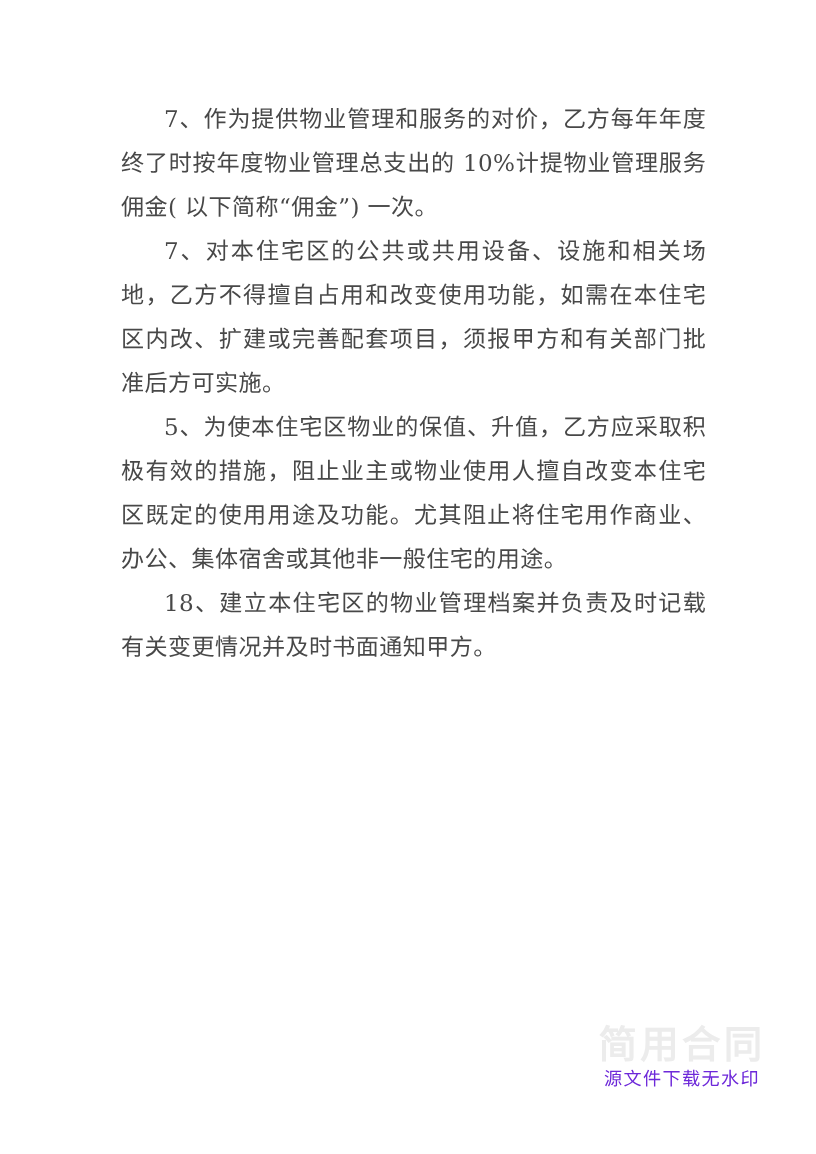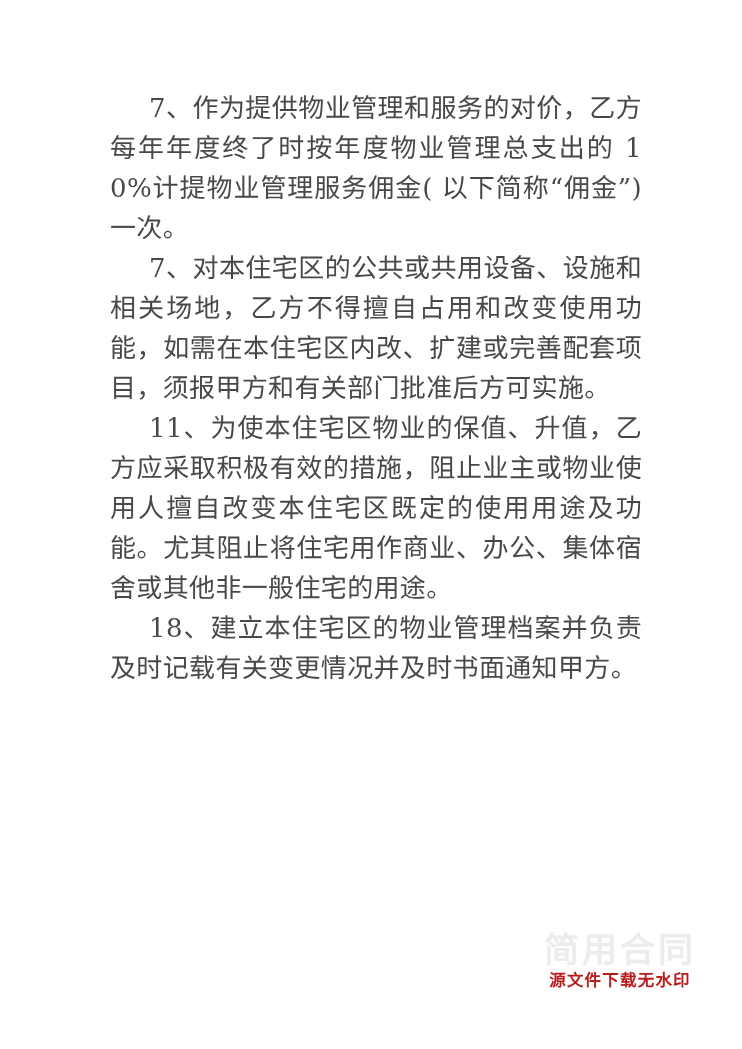--- a/index.html
+++ b/index.html
@@ -22,21 +22,21 @@
     position: absolute;
     left: 110px;
     top: 88px;
     width: 532px;
   }
 
   .clause {
     margin: 0 0 0 0;
     padding: 0;
     font-family: "DejaVu Serif", "Liberation Serif", serif;
-    font-size: 26px;
+    font-size: 21px;
     line-height: 40px;
     color: #3b3b3b;
     text-align: justify;
     text-justify: inter-character;
     text-indent: 39px;
     letter-spacing: 0.35px;
     word-break: break-all;
     -webkit-font-smoothing: antialiased;
     opacity: 0.93;
   }
@@ -57,37 +57,37 @@
     font-weight: 700;
     letter-spacing: 3px;
     color: #ececec;
     line-height: 38px;
     white-space: nowrap;
   }
 
   .watermark-tagline {
     font-family: "DejaVu Sans", "Liberation Sans", sans-serif;
     font-size: 16.5px;
-    font-weight: 700;
+    font-weight: 400;
     letter-spacing: 1.2px;
-    color: #b91c1c;
+    color: #6d28d9;
     line-height: 22px;
     margin-top: 0;
     white-space: nowrap;
   }
 </style>
 </head>
 <body>
 
 <div class="page">
 
   <div class="doc-body">
     <p class="clause">7、作为提供物业管理和服务的对价，乙方每年年度终了时按年度物业管理总支出的 10%计提物业管理服务佣金( 以下简称“佣金”) 一次。</p>
     <p class="clause">7、对本住宅区的公共或共用设备、设施和相关场地，乙方不得擅自占用和改变使用功能，如需在本住宅区内改、扩建或完善配套项目，须报甲方和有关部门批准后方可实施。</p>
-    <p class="clause">11、为使本住宅区物业的保值、升值，乙方应采取积极有效的措施，阻止业主或物业使用人擅自改变本住宅区既定的使用用途及功能。尤其阻止将住宅用作商业、办公、集体宿舍或其他非一般住宅的用途。</p>
+    <p class="clause">5、为使本住宅区物业的保值、升值，乙方应采取积极有效的措施，阻止业主或物业使用人擅自改变本住宅区既定的使用用途及功能。尤其阻止将住宅用作商业、办公、集体宿舍或其他非一般住宅的用途。</p>
     <p class="clause">18、建立本住宅区的物业管理档案并负责及时记载有关变更情况并及时书面通知甲方。</p>
   </div>
 
   <div class="watermark">
     <div class="watermark-title">简用合同</div>
     <div class="watermark-tagline">源文件下载无水印</div>
   </div>
 
 </div>
 

